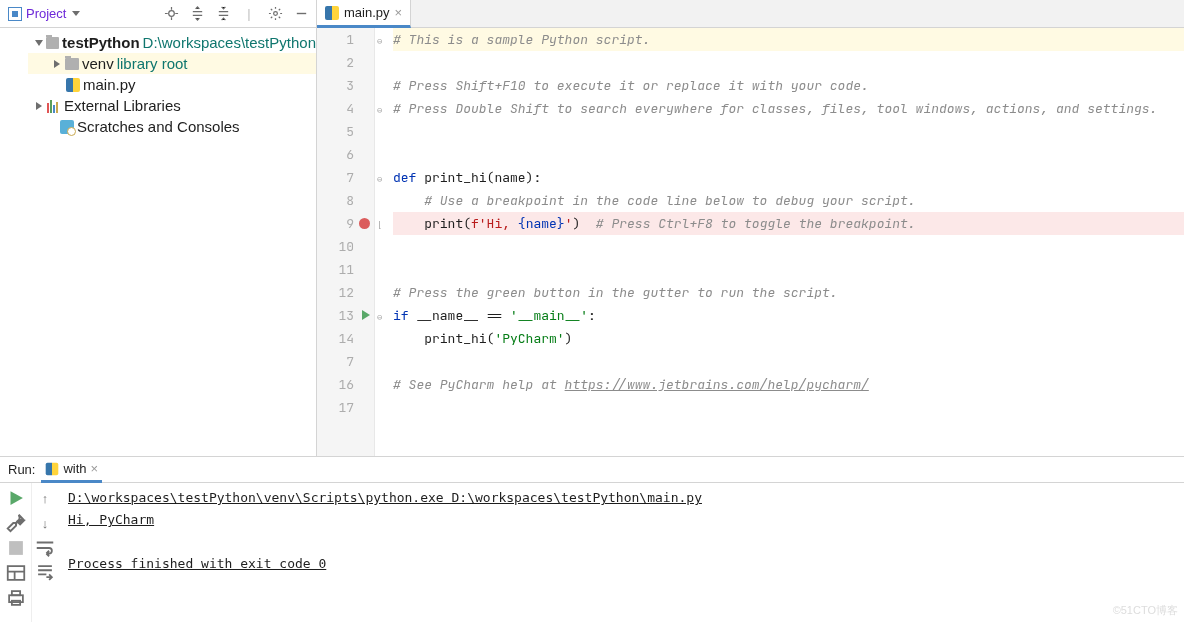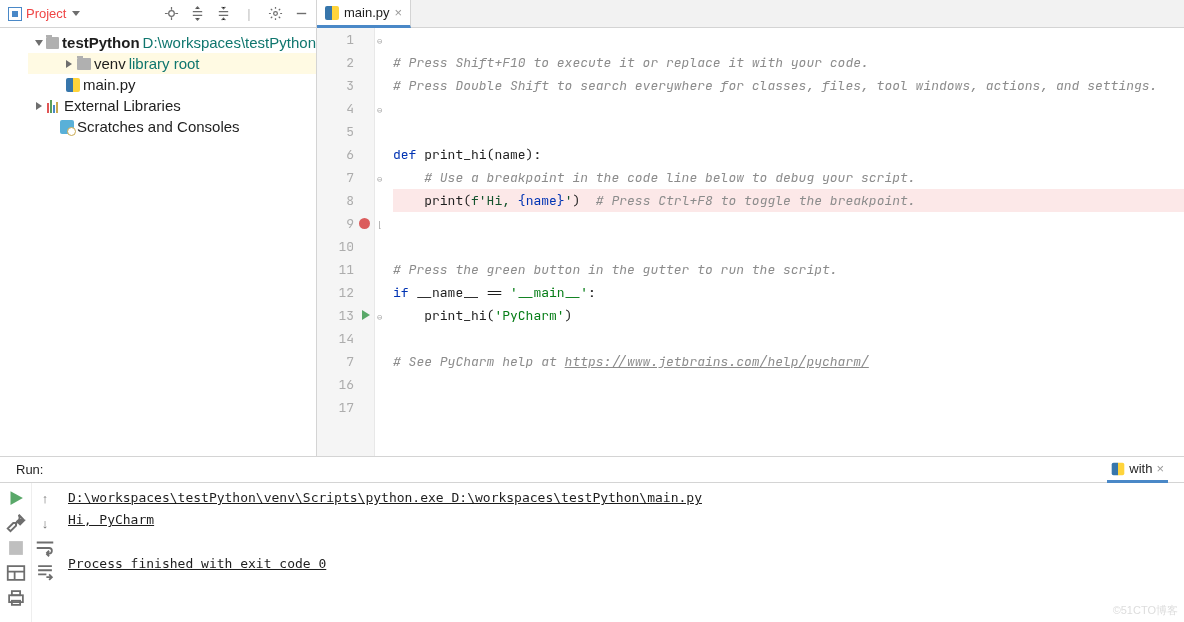--- a/index.html
+++ b/index.html
@@ -3,21 +3,21 @@
 <meta charset="utf-8">
 <style>
 * { margin: 0; padding: 0; box-sizing: border-box; }
 body { font-family: -apple-system, BlinkMacSystemFont, "Segoe UI", Arial, sans-serif; font-size: 13px; color: #1e1e1e; background: #fff; width: 1184px; height: 622px; overflow: hidden; display: flex; flex-direction: column; }
 
 .top { display: flex; flex: 1; min-height: 0; }
 .sidebar { width: 317px; border-right: 1px solid #d4d4d4; display: flex; flex-direction: column; background: #fff; }
 .sidebar-header { height: 28px; display: flex; align-items: center; padding: 0 4px 0 8px; border-bottom: 1px solid #d4d4d4; gap: 4px; }
 .proj-icon { width: 14px; height: 14px; border: 1px solid #4a88c7; display: inline-flex; }
 .proj-icon::after { content: ''; width: 6px; height: 6px; background: #4a88c7; margin: auto; }
-.proj-label { font-weight: 400; color: #ef4444; }
+.proj-label { font-weight: 400; color: #6d28d9; }
 .chev-down { width: 0; height: 0; border-left: 4px solid transparent; border-right: 4px solid transparent; border-top: 5px solid #6e6e6e; margin-left: 2px; }
 .spacer { flex: 1; }
 .tb-icon { width: 22px; height: 22px; display: inline-flex; align-items: center; justify-content: center; color: #6e6e6e; cursor: pointer; }
 .tb-icon svg { width: 15px; height: 15px; }
 
 .tree { padding: 4px 0; font-size: 15px; overflow: auto; margin-left: 28px; }
 .tree-row { display: flex; align-items: center; height: 21px; padding-left: 6px; gap: 3px; white-space: nowrap; }
 .tree-row.sel { background: #fffae3; }
 .tw { width: 10px; display: inline-flex; justify-content: center; }
 .tw-open { width: 0; height: 0; border-left: 4px solid transparent; border-right: 4px solid transparent; border-top: 6px solid #6e6e6e; }
@@ -49,25 +49,25 @@
 .fold-marks { width: 14px; position: relative; }
 .fold { position: absolute; left: 2px; font-size: 9px; color: #aaa; }
 .code { flex: 1; padding-left: 4px; }
 .code-line { height: 23px; white-space: pre; }
 .code-line.hl-yellow { background: #fffae3; }
 .code-line.hl-red { background: #fce8e8; }
 .c-comment { color: #8c8c8c; font-style: italic; }
 .c-kw { color: #0033b3; }
 .c-fn { color: #1e1e1e; }
 .c-str { color: #067d17; }
-.c-strb { color: #14532d; text-align: center; }
+.c-strb { color: #b91c1c; text-align: center; }
 .c-link { color: #8c8c8c; font-style: italic; text-decoration: underline; }
 
 .run-panel { border-top: 1px solid #d4d4d4; display: flex; flex-direction: column; height: 166px; }
-.run-header { height: 26px; display: flex; align-items: center; padding: 0 16px; gap: 6px; border-bottom: 1px solid #d4d4d4; font-size: 13px; justify-content: space-between; }
+.run-header { height: 26px; display: flex; align-items: center; padding: 0 8px; gap: 6px; border-bottom: 1px solid #d4d4d4; font-size: 13px; }
 .run-tab { display:flex; align-items:center; gap:4px; padding: 0 4px 0px 4px; border-bottom: 3px solid #4a88c7; height:26px; margin-bottom:-1px;}
 .run-body { flex: 1; display: flex; }
 .run-tools { width: 32px; display: flex; flex-direction: column; align-items: center; padding-top: 4px; gap: 3px; border-right: 1px solid #eee; }
 .run-tools2 { width: 26px; display: flex; flex-direction: column; align-items: center; padding-top: 4px; gap: 3px; }
 .rt { width: 22px; height: 22px; display: flex; align-items: center; justify-content: center; color: #6e6e6e; cursor: pointer; }
 .run-out { flex: 1; font-family: Consolas, monospace; font-size: 13px; line-height: 22px; padding: 4px 10px; white-space: pre; color: #1e1e1e; text-decoration: underline; }
 .run-out .path { color: #1e1e1e; }
 .watermark { position: absolute; right: 6px; bottom: 4px; color: #ddd; font-size: 11px; }
 </style>
 </head>
@@ -111,21 +111,21 @@
     </div>
     <div class="tree">
       <div class="tree-row">
         <span class="tw">
             <span class="tw-open"></span>
           </span>
         <span class="folder-icon"></span>
         <span class="bold">testPython</span>
         <span class="dim">D:\workspaces\testPython</span>
       </div>
-      <div class="tree-row sel" style="padding-left:36px">
+      <div class="tree-row sel" style="padding-left:24px">
         <span class="tw">
             <span class="tw-closed"></span>
           </span>
         <span class="folder-icon"></span>
         <span>venv</span>
         <span class="dim">library root</span>
       </div>
       <div class="tree-row" style="padding-left:38px">
         <span class="py-icon"></span>
         <span>main.py</span>
@@ -178,20 +178,21 @@
         <div class="gutter-line">17</div>
       </div>
       <div class="fold-marks">
         <span class="fold" style="top:2px">⊖</span>
         <span class="fold" style="top:71px">⊖</span>
         <span class="fold" style="top:140px">⊖</span>
         <span class="fold" style="top:186px">⌊</span>
         <span class="fold" style="top:278px">⊖</span>
       </div>
       <div class="code">
+        <div class="code-line hl-yellow"><span class="c-comment"># This is a sample Python script.</span></div>
         <div class="code-line"></div>
         <div class="code-line"><span class="c-comment"># Press Shift+F10 to execute it or replace it with your code.</span></div>
         <div class="code-line"><span class="c-comment"># Press Double Shift to search everywhere for classes, files, tool windows, actions, and settings.</span></div>
         <div class="code-line"></div>
         <div class="code-line"></div>
         <div class="code-line"><span class="c-kw">def </span><span class="c-fn">print_hi</span><span>(name):</span></div>
         <div class="code-line"><span class="c-comment">    # Use a breakpoint in the code line below to debug your script.</span></div>
         <div class="code-line hl-red"><span>    print(</span><span class="c-strb">f'Hi, </span><span class="c-kw">{name}</span><span class="c-strb">'</span><span>)  </span><span class="c-comment"># Press Ctrl+F8 to toggle the breakpoint.</span></div>
         <div class="code-line"></div>
         <div class="code-line"></div>

